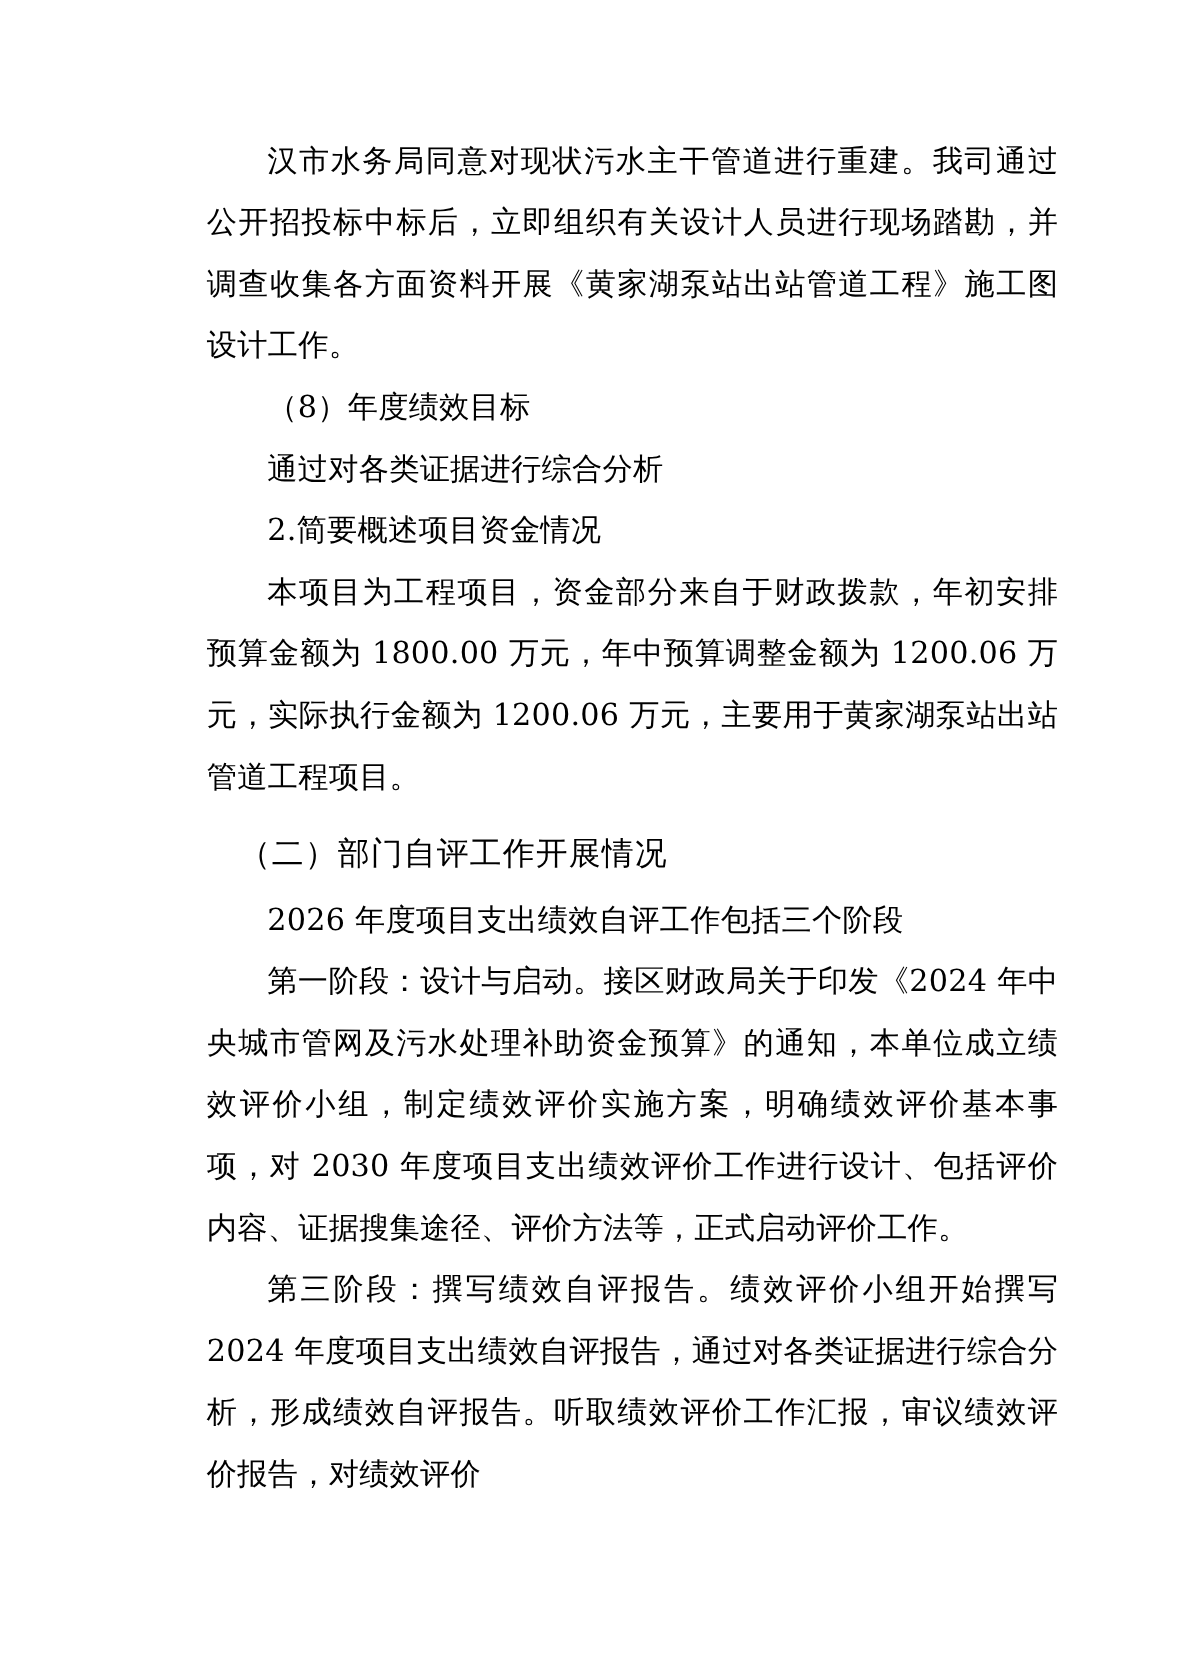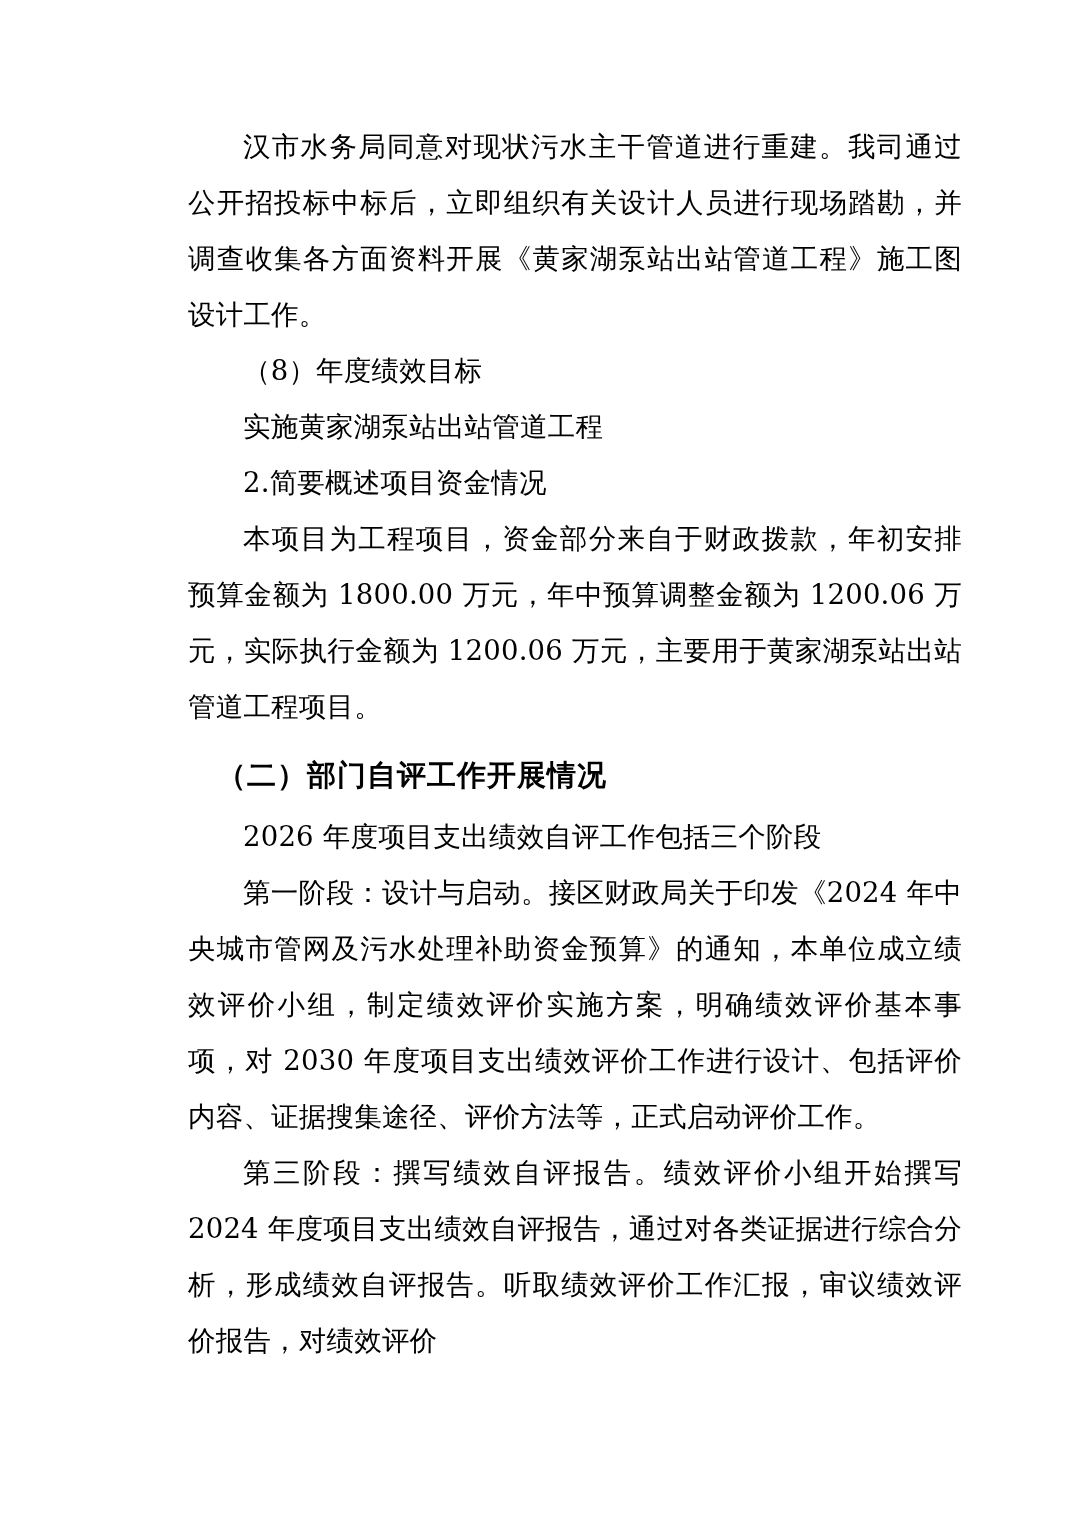--- a/index.html
+++ b/index.html
@@ -33,21 +33,21 @@
     letter-spacing: 0.2px;
   }
   p {
     margin: 0;
   }
   .indent2 {
     text-indent: 2em;
   }
   .heading2 {
     font-size: 29px;
-    font-weight: bold;
+    font-weight: normal;
     line-height: 62px;
     margin-top: 10px;
     margin-bottom: 2px;
     text-indent: 1em;
     font-family: "DejaVu Serif", "Liberation Serif", serif;
     letter-spacing: 1px;
   }
   .page-number {
     position: absolute;
     left: 0;
@@ -62,21 +62,21 @@
 <body>
 
 <div class="page">
 
   <div class="body-text">
 
     <p class="indent2">汉市水务局同意对现状污水主干管道进行重建。我司通过公开招投标中标后，立即组织有关设计人员进行现场踏勘，并调查收集各方面资料开展《黄家湖泵站出站管道工程》施工图设计工作。</p>
 
     <p class="indent2">（8）年度绩效目标</p>
 
-    <p class="indent2">实施黄家湖泵站出站管道工程</p>
+    <p class="indent2">通过对各类证据进行综合分析</p>
 
     <p class="indent2">2.简要概述项目资金情况</p>
 
     <p class="indent2">本项目为工程项目，资金部分来自于财政拨款，年初安排预算金额为 1800.00 万元，年中预算调整金额为 1200.06 万元，实际执行金额为 1200.06 万元，主要用于黄家湖泵站出站管道工程项目。</p>
 
     <h2 class="heading2">（二）部门自评工作开展情况</h2>
 
     <p class="indent2">2026 年度项目支出绩效自评工作包括三个阶段</p>
 
     <p class="indent2">第一阶段：设计与启动。接区财政局关于印发《2024 年中央城市管网及污水处理补助资金预算》的通知，本单位成立绩效评价小组，制定绩效评价实施方案，明确绩效评价基本事项，对 2030 年度项目支出绩效评价工作进行设计、包括评价内容、证据搜集途径、评价方法等，正式启动评价工作。</p>

